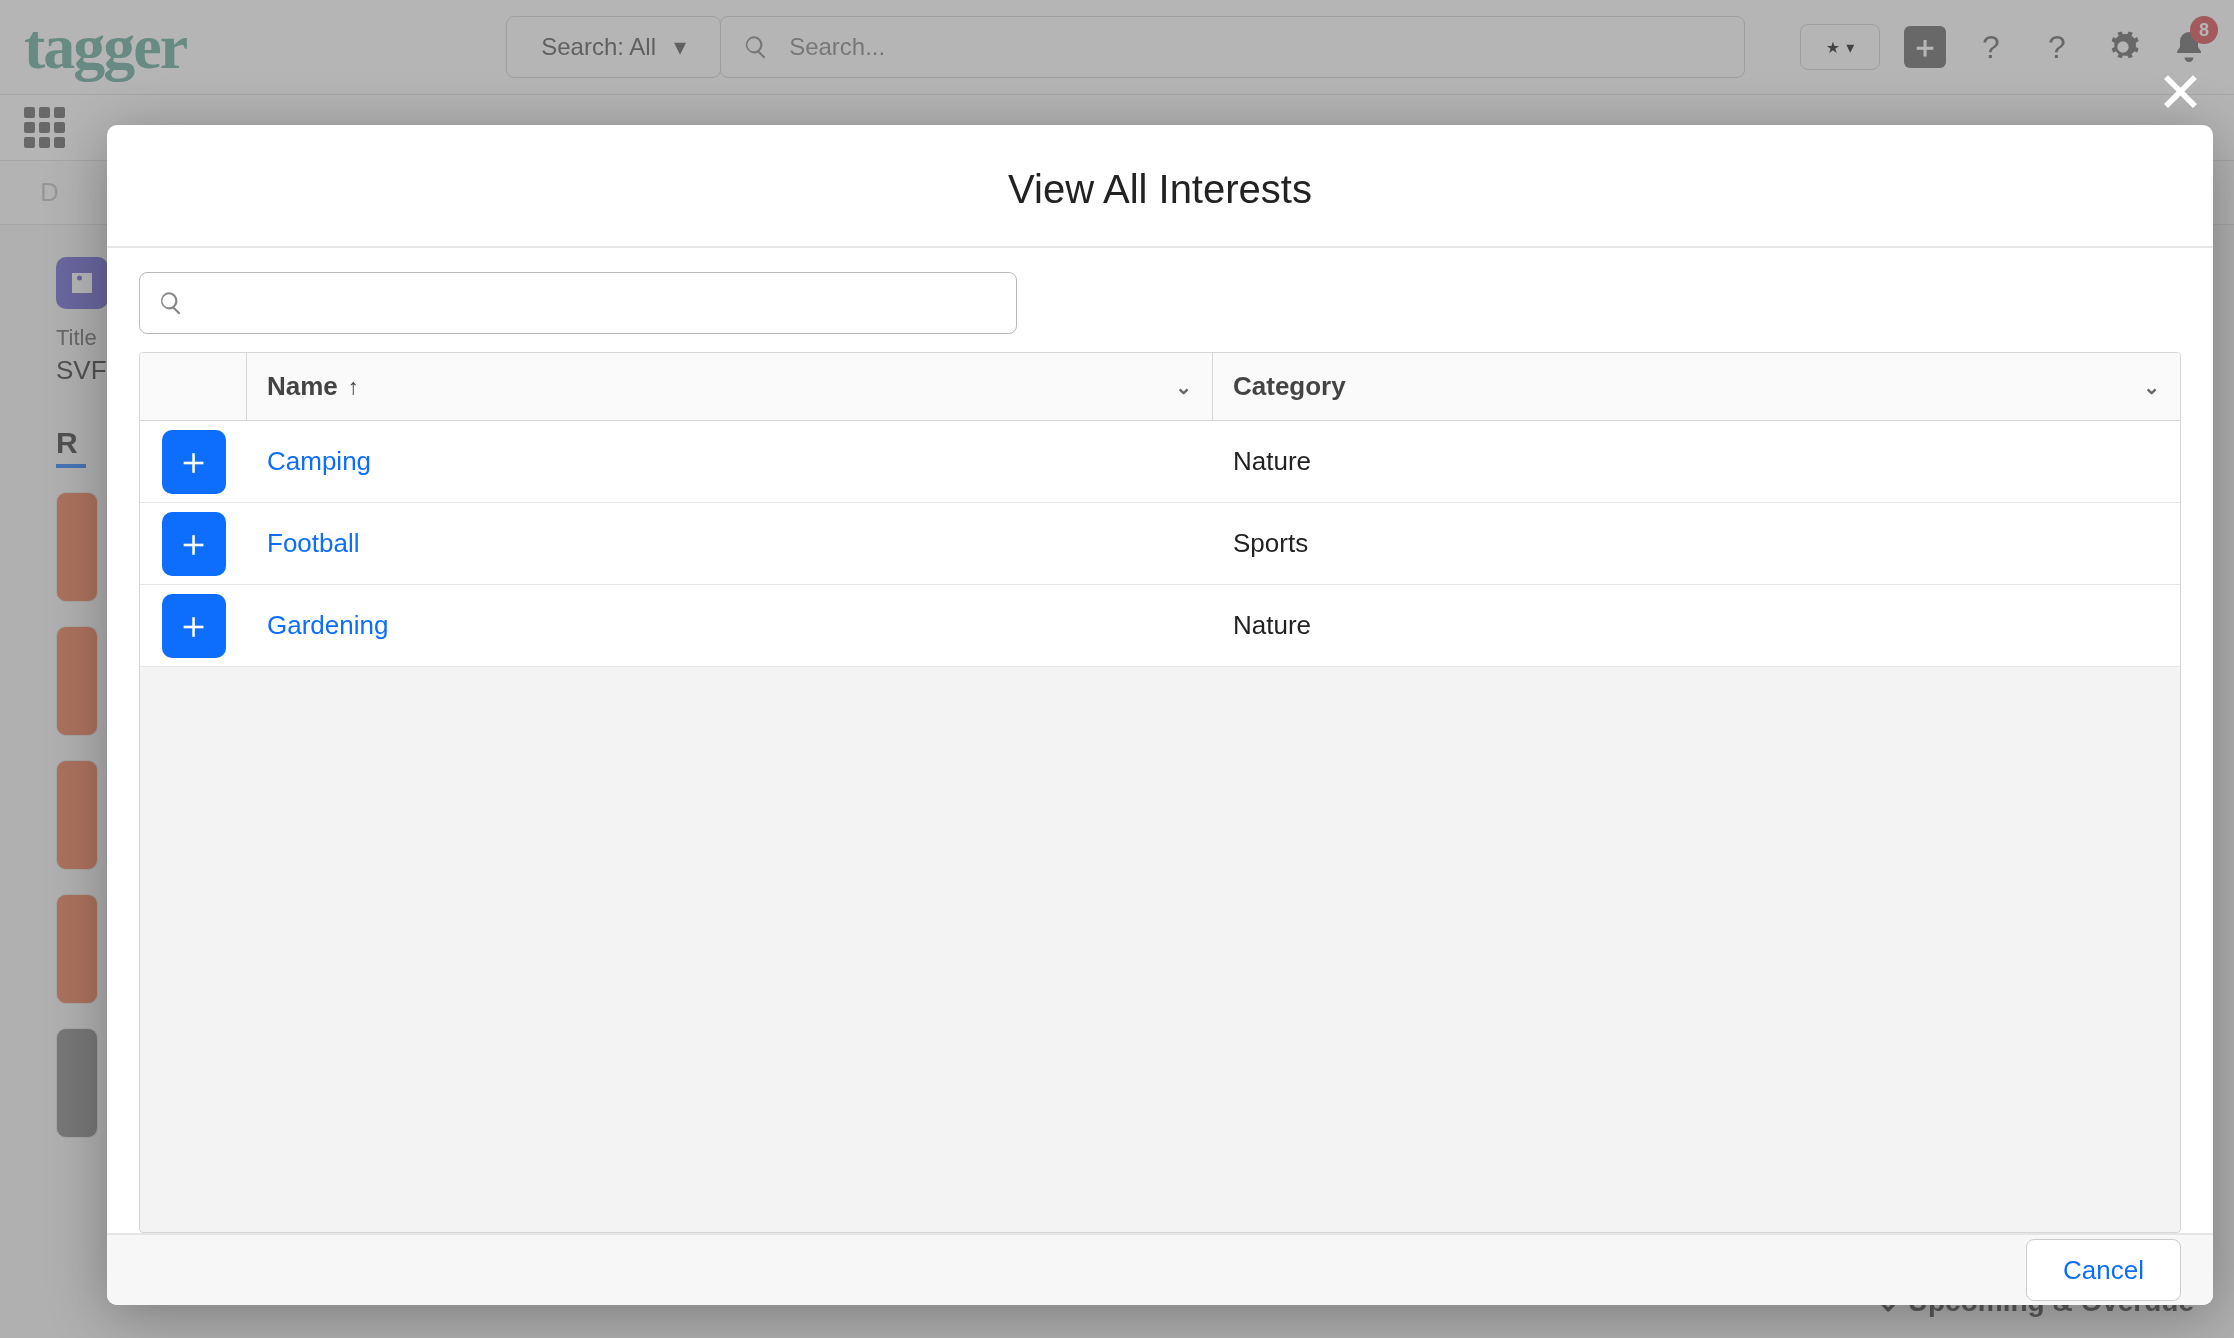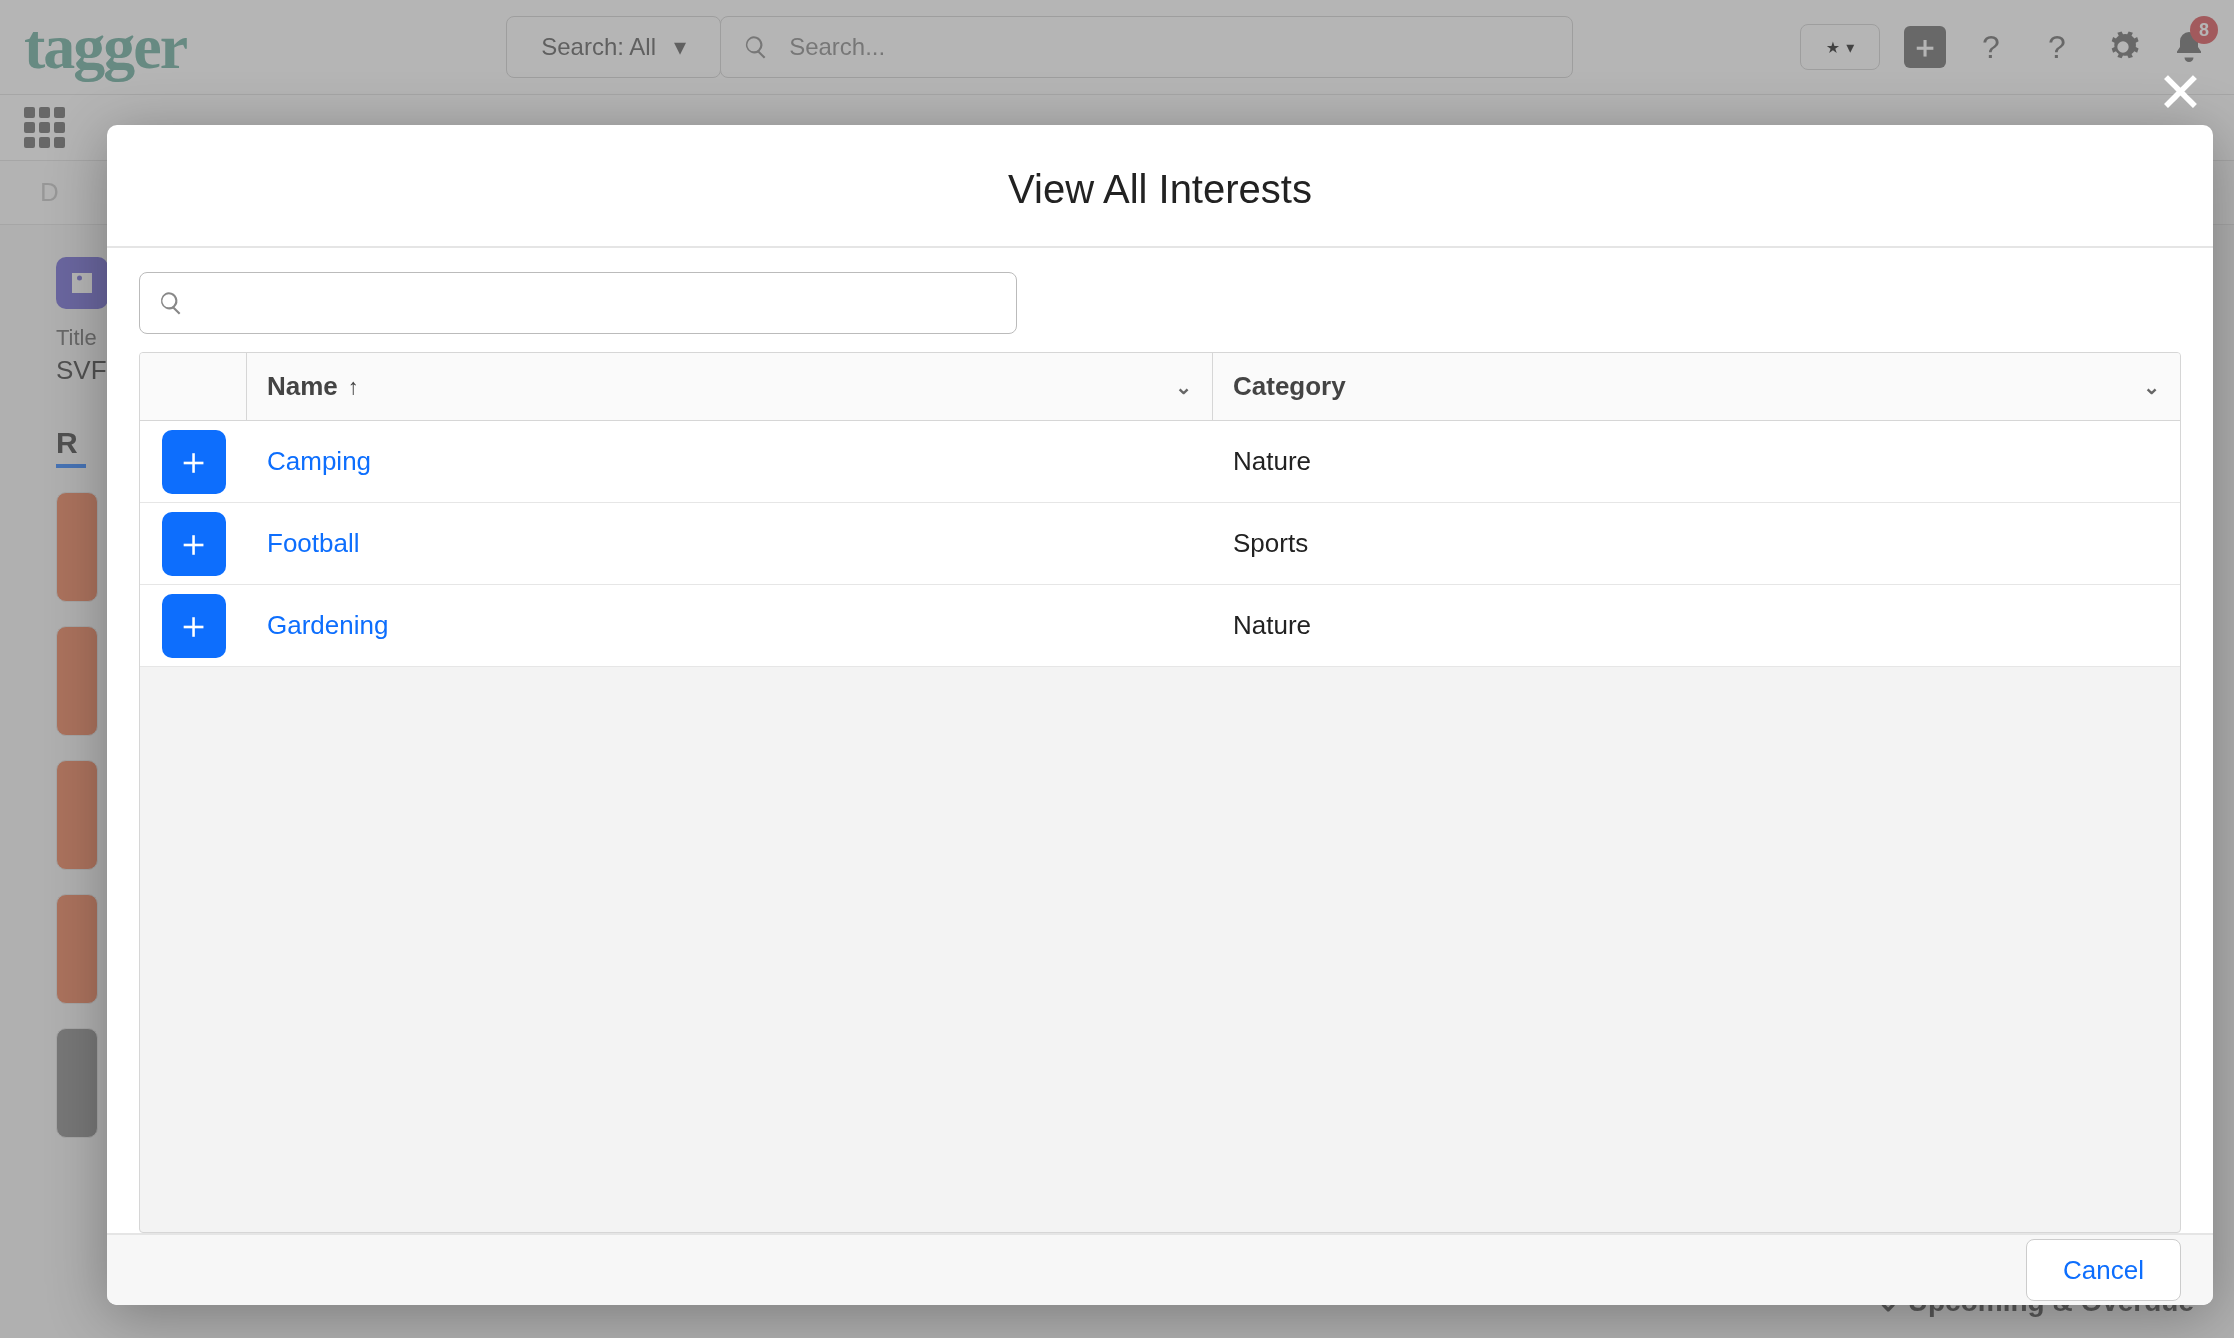--- a/index.html
+++ b/index.html
@@ -52,21 +52,21 @@
       align-items: center;
       justify-content: center;
       gap: 18px;
       background: #fff;
       font-size: 24px;
       color: #444;
     }
 
     .search-box {
       height: 62px;
-      width: 853px;
+      width: 1025px;
       border: 1px solid #ccc;
       border-radius: 8px;
       margin-left: -1px;
       display: flex;
       align-items: center;
       padding: 0 22px;
       background: #fff;
       gap: 20px;
       color: #777;
       font-size: 24px;

